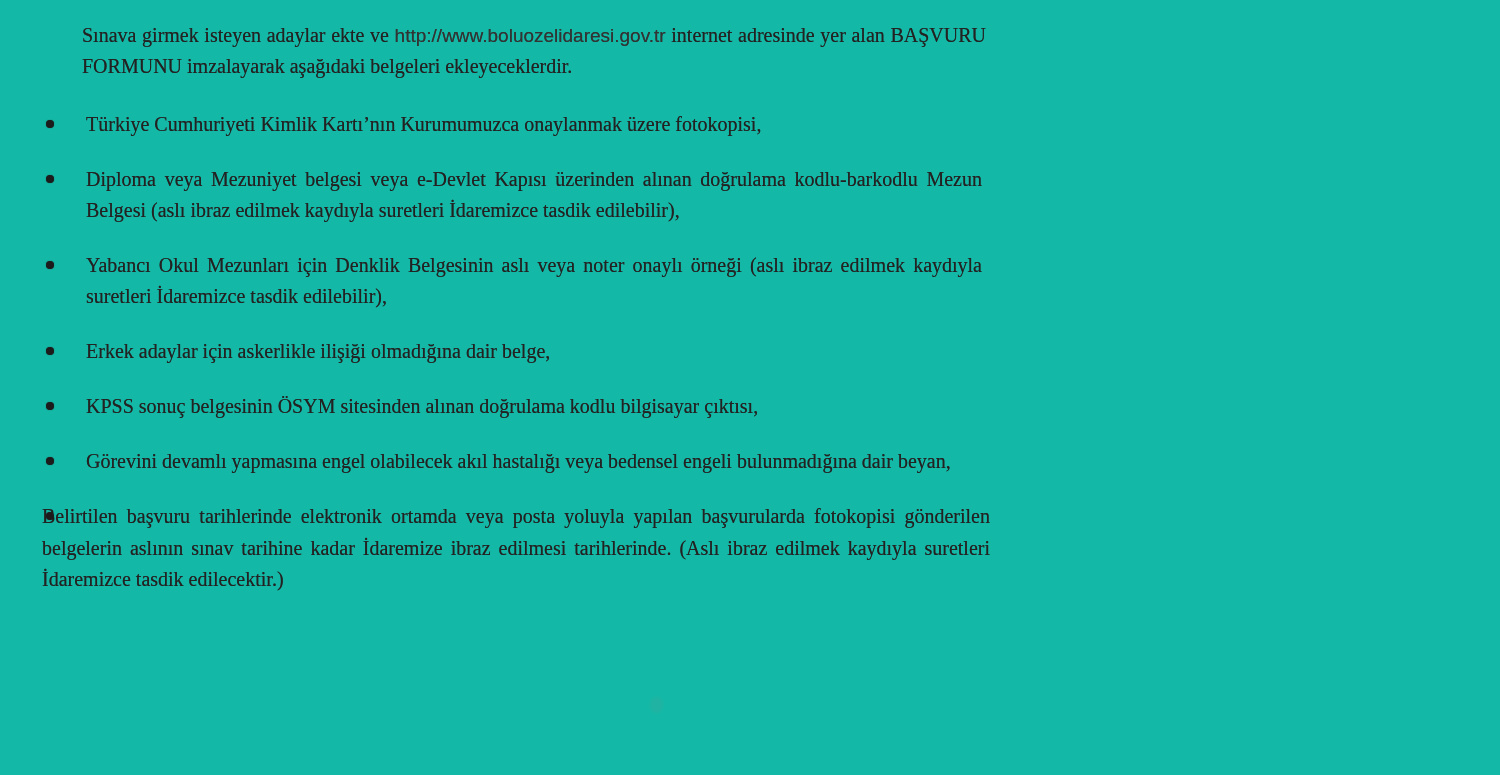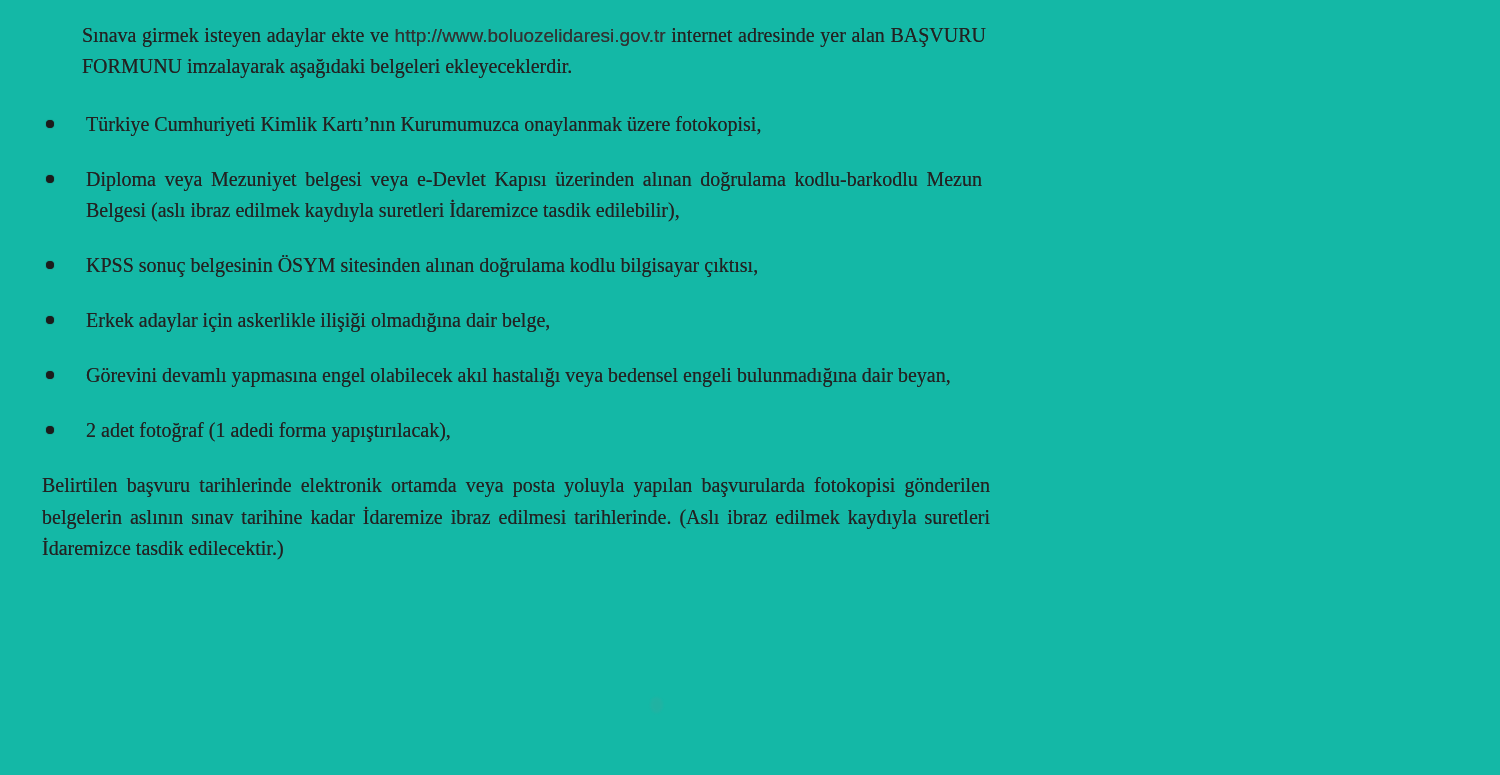--- a/index.html
+++ b/index.html
@@ -94,33 +94,36 @@
       <li>
         <span class="dot"></span>
         <span>Türkiye Cumhuriyeti Kimlik Kartı’nın Kurumumuzca onaylanmak üzere fotokopisi,</span>
       </li>
       <li>
         <span class="dot"></span>
         <span>Diploma veya Mezuniyet belgesi veya e-Devlet Kapısı üzerinden alınan doğrulama kodlu-barkodlu Mezun Belgesi (aslı ibraz edilmek kaydıyla suretleri İdaremizce tasdik edilebilir),</span>
       </li>
       <li>
         <span class="dot"></span>
-        <span>KPSS sonuç belgesinin ÖSYM sitesinden alınan doğrulama kodlu bilgisayar çıktısı,</span>
+        <span>Yabancı Okul Mezunları için Denklik Belgesinin aslı veya noter onaylı örneği (aslı ibraz edilmek kaydıyla suretleri İdaremizce tasdik edilebilir),</span>
       </li>
       <li>
         <span class="dot"></span>
         <span>Erkek adaylar için askerlikle ilişiği olmadığına dair belge,</span>
       </li>
       <li>
         <span class="dot"></span>
+        <span>KPSS sonuç belgesinin ÖSYM sitesinden alınan doğrulama kodlu bilgisayar çıktısı,</span>
+      </li>
+      <li>
+        <span class="dot"></span>
         <span>Görevini devamlı yapmasına engel olabilecek akıl hastalığı veya bedensel engeli bulunmadığına dair beyan,</span>
       </li>
       <li>
         <span class="dot"></span>
-        <span>2 adet fotoğraf (1 adedi forma yapıştırılacak),</span>
       </li>
     </ul>
 
     <p class="closing">Belirtilen başvuru tarihlerinde elektronik ortamda veya posta yoluyla yapılan başvurularda fotokopisi gönderilen belgelerin aslının sınav tarihine kadar İdaremize ibraz edilmesi tarihlerinde. (Aslı ibraz edilmek kaydıyla suretleri İdaremizce tasdik edilecektir.)</p>
   </div>
 
   <div class="smudge"></div>
 </div>
 
 </body></html>

